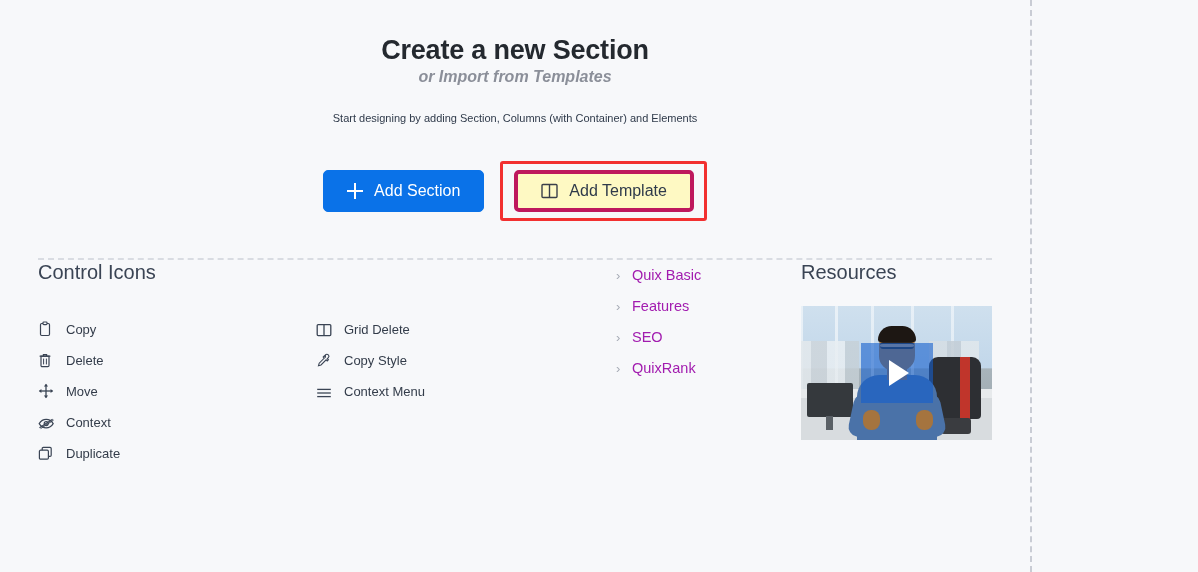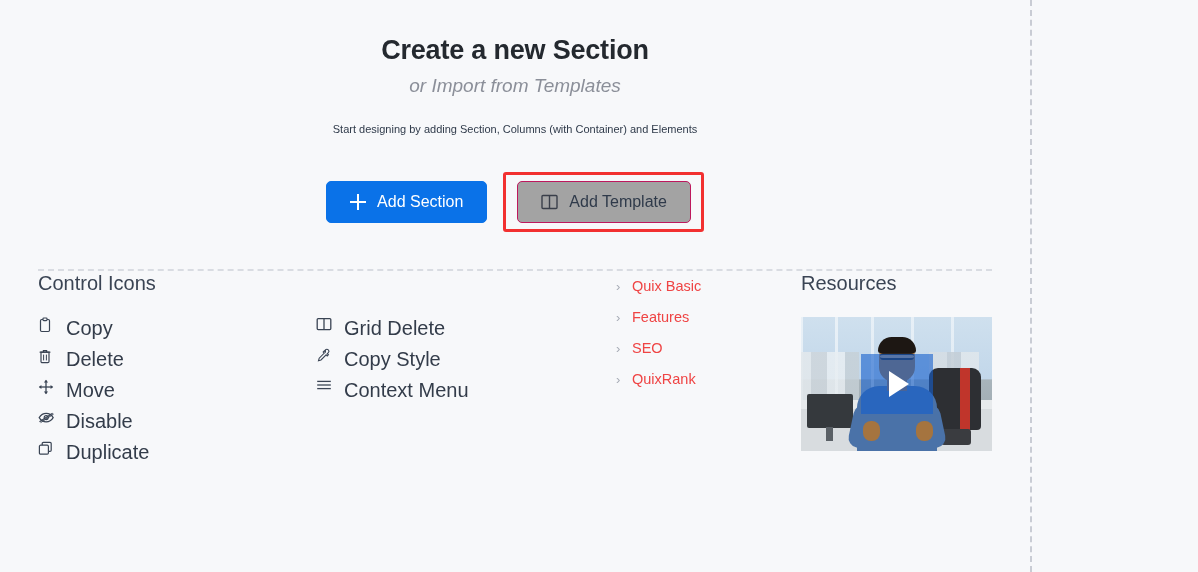--- a/index.html
+++ b/index.html
@@ -35,23 +35,22 @@
 
   .hero-title {
     font-size: 27px;
     font-weight: bold;
     color: #24292f;
     letter-spacing: -0.2px;
     line-height: 1.25;
   }
 
   .hero-subtitle {
-    margin-top: 7px;
-    font-size: 19px;
-    font-weight: normal;
+    font-size: 16px;
+    font-weight: bold;
     font-style: italic;
     color: #8b8f99;
   }
 
   .hero-desc {
     margin-top: 26px;
     font-size: 11px;
     color: #2f3a4a;
     font-weight: normal;
   }
@@ -79,23 +78,23 @@
     white-space: nowrap;
   }
 
   .btn-primary {
     background: #0a72e8;
     color: #ffffff;
     border: 1px solid #0a72e8;
   }
 
   .btn-secondary {
-    background: #a3a3a3;
+    background: #fef9c3;
     color: #2f3a4a;
-    border: 1px solid #be185d;
+    border: 4px solid #be185d;
   }
 
   
   .highlight-ring {
     border: 3px solid #f23030;
     border-radius: 3px;
     padding: 6px 10px 6px 11px;
     display: inline-flex;
     align-items: center;
     margin-left: 8px;
@@ -138,23 +137,23 @@
   .col-title {
     font-size: 20px;
     font-weight: normal;
     color: #3a4454;
     margin-bottom: 22px;
     line-height: 1.2;
   }
 
   .item {
     display: flex;
-    align-items: flex-start;
+    align-items: flex-end;
     height: 31px;
-    font-size: 20px;
+    font-size: 13px;
     color: #333c4a;
   }
   .item .ico {
     width: 22px;
     flex: 0 0 22px;
     display: flex;
     align-items: center;
     justify-content: flex-start;
     color: #3a4454;
   }
@@ -167,21 +166,21 @@
     font-size: 14.5px;
   }
   .link-chev {
     width: 16px;
     flex: 0 0 16px;
     color: #a6abb5;
     font-size: 13px;
     line-height: 1;
   }
   .link-a {
-    color: #ef4444;
+    color: #a21caf;
     text-decoration: none;
     cursor: pointer;
   }
 
   
   .video-thumb {
     position: relative;
     width: 191px;
     height: 134px;
     margin-top: 6px;
@@ -402,21 +401,21 @@
 
         <div class="item">
           <span class="ico">
             <svg width="17" height="14" viewBox="0 0 17 14" fill="none">
               <path d="M1.2 7.6s2.6-4.2 7-4.2 7 4.2 7 4.2-2.6 4.2-7 4.2-7-4.2-7-4.2z" stroke="#3a4454" stroke-width="1.2"></path>
               <circle cx="8.2" cy="7.6" r="2" stroke="#3a4454" stroke-width="1.2"></circle>
               <line x1="1.5" y1="11.8" x2="14.6" y2="3.2" stroke="#3a4454" stroke-width="1.3"></line>
               <line x1="2.6" y1="12.6" x2="15.6" y2="4.1" stroke="#3a4454" stroke-width="1"></line>
             </svg>
           </span>
-          <span class="lbl">Disable</span>
+          <span class="lbl">Context</span>
         </div>
 
         <div class="item">
           <span class="ico">
             <svg width="15" height="15" viewBox="0 0 15 15" fill="none">
               <rect x="4.2" y="1.4" width="9" height="9" rx="1.2" stroke="#3a4454" stroke-width="1.2"></rect>
               <rect x="1.4" y="4.2" width="9" height="9" rx="1.2" stroke="#3a4454" stroke-width="1.2" fill="#f7f8fa"></rect>
             </svg>
           </span>
           <span class="lbl">Duplicate</span>

